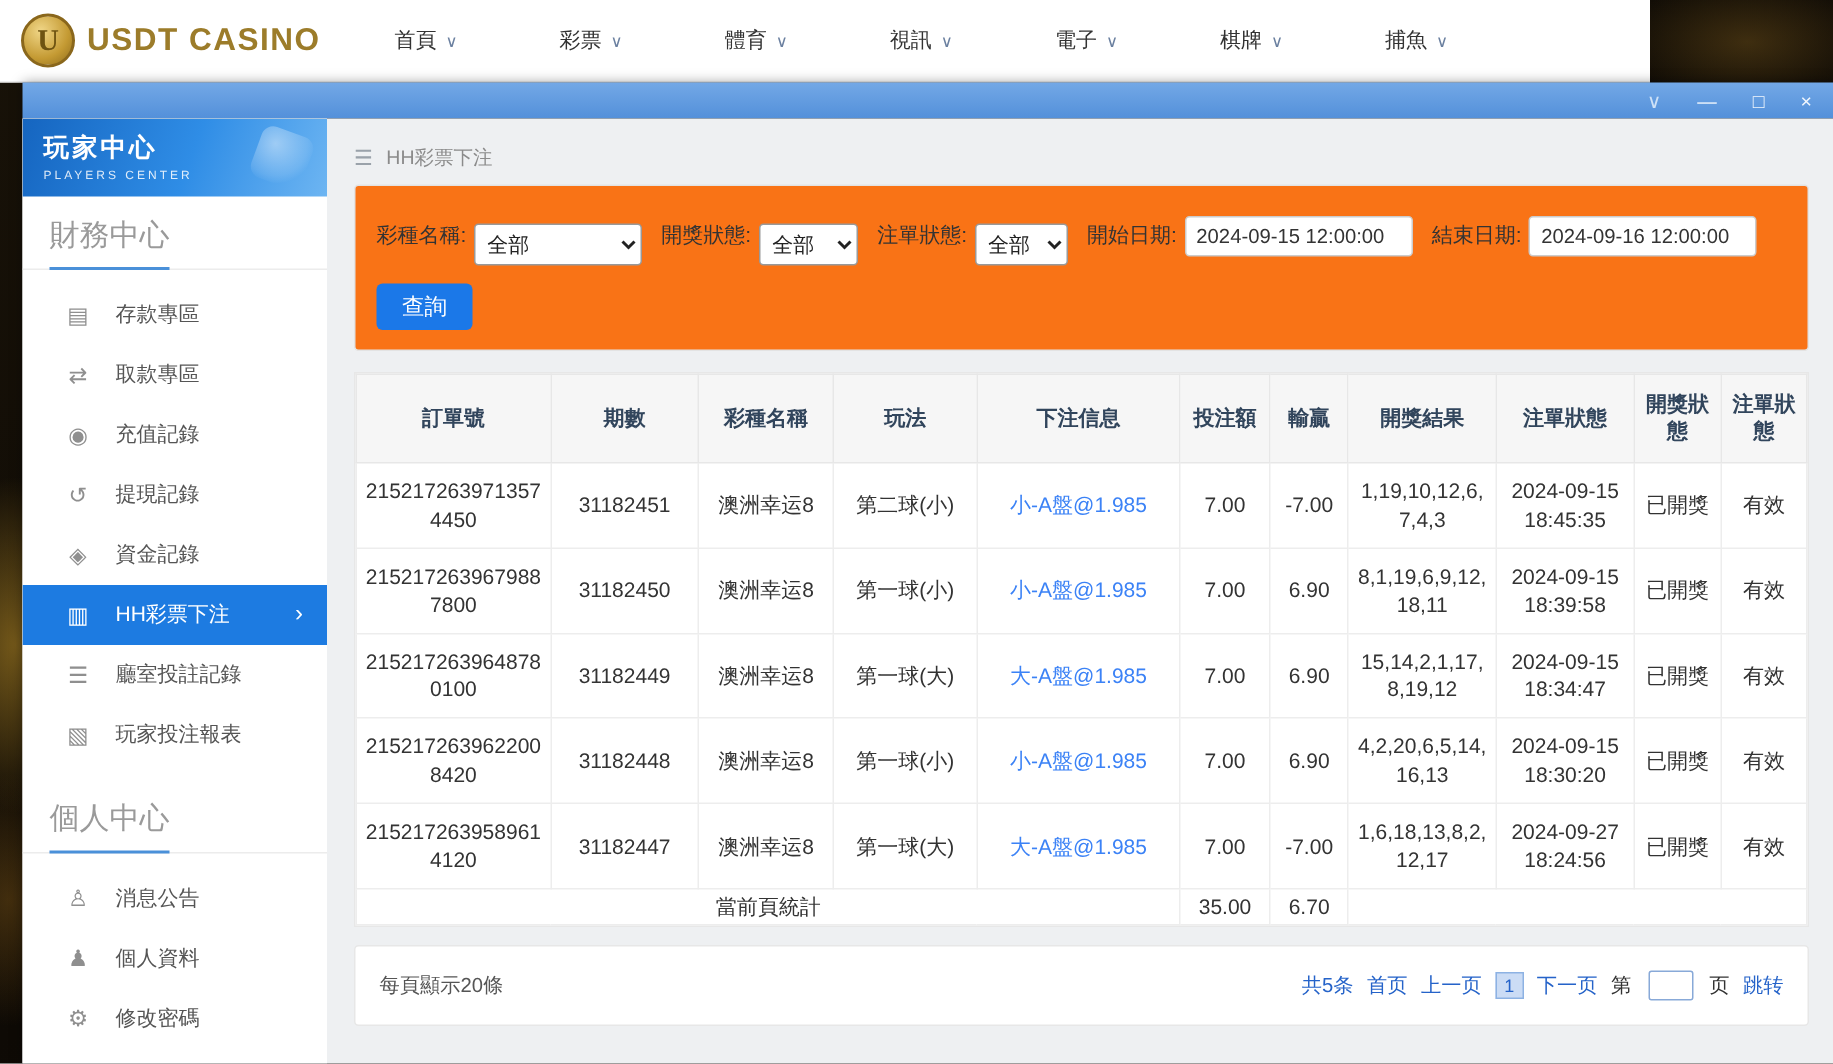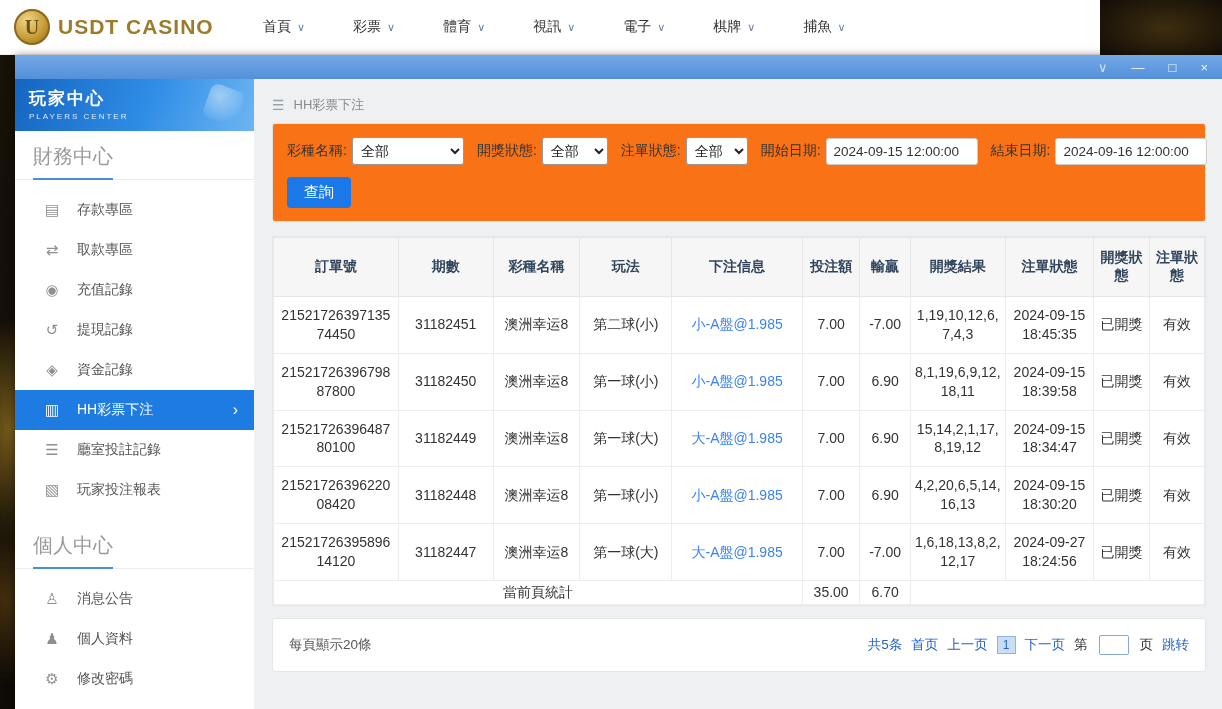--- a/index.html
+++ b/index.html
@@ -12,33 +12,33 @@
       radial-gradient(120px 60px at 1165px 28px, rgba(130,95,30,.40), transparent 70%),
       linear-gradient(160deg,#181208,#0e0a05 60%,#15100a);
     position:relative;
   }
 
   
   .site-header { position:absolute; left:0; top:0; width:1100px; height:55px; background:#fff; display:flex; align-items:center; border-bottom:1px solid #eee; }
   .logo { display:flex; align-items:center; gap:8px; padding-left:14px; width:215px; }
   .coin { width:36px; height:36px; border-radius:50%; background:radial-gradient(circle at 35% 30%, #f0d687, #c49a33 60%, #8f6c1c); border:2px solid #8a671c; color:#6e5312; font-weight:bold; font-size:20px; display:flex; align-items:center; justify-content:center; font-family:"Liberation Serif","DejaVu Serif",serif; }
   .logo-text { font-size:21px; font-weight:800; letter-spacing:1px; color:#9c7c2a; text-shadow:0 1px 0 rgba(255,255,255,.6); }
-  .top-nav { display:flex; gap:48px; margin-left:48px; }
+  .top-nav { display:flex; gap:68px; margin-left:48px; }
   .nav-item { display:flex; align-items:center; gap:6px; font-size:14px; color:#333; cursor:pointer; }
   .nav-item .chev { color:#6b80a0; font-size:11px; }
 
   
   .app-window { position:absolute; left:15px; top:55px; width:1207px; height:654px; box-shadow:0 0 8px rgba(0,0,0,.4); }
   .titlebar { height:24px; background:linear-gradient(180deg,#73a8e6,#5390da); display:flex; align-items:center; justify-content:flex-end; padding-right:14px; gap:24px; }
   .win-btn { color:#f2f7fd; font-size:13px; line-height:1; cursor:pointer; }
   .win-btn.collapse { color:#cfe2f7; }
   .window-body { display:flex; height:630px; background:#eef0f2; }
 
   
-  .sidebar { width:239px; background:#fff; overflow:hidden; flex:none; }
+  .sidebar { width:203px; background:#fff; overflow:hidden; flex:none; }
   .player-header { height:52px; background:linear-gradient(110deg,#1565c0,#2f8de6 55%,#6db5f2); color:#fff; padding:8px 0 0 14px; position:relative; }
   .player-title { font-size:17px; font-weight:bold; letter-spacing:2px; }
   .player-sub { font-size:8px; letter-spacing:2px; opacity:.85; margin-top:2px; }
   .dice-deco { position:absolute; right:12px; top:8px; width:36px; height:36px; background:radial-gradient(circle at 30% 30%, rgba(255,255,255,.45), rgba(255,255,255,.12) 60%, transparent 75%); border-radius:8px; transform:rotate(20deg); }
   .section-label { padding:12px 18px 0; border-bottom:1px solid #ececec; }
   .sl-text { color:#9a9a9a; font-size:20px; display:inline-block; position:relative; padding-bottom:9px; }
   .sl-text::after { content:""; position:absolute; left:0; bottom:-1px; width:100%; height:2px; background:#4a90d9; }
   .menu { padding:10px 0; }
   .menu-item { height:40px; display:flex; align-items:center; padding-left:28px; gap:16px; font-size:14px; color:#555; cursor:pointer; }
   .mi-icon { width:18px; text-align:center; color:#8f8f8f; font-size:15px; }
@@ -48,21 +48,21 @@
 
   
   .main { flex:1; overflow:hidden; }
   .breadcrumb { height:42px; display:flex; align-items:center; gap:9px; padding:10px 0 0 18px; color:#8b8b8b; font-size:13px; }
   .bc-icon { color:#9aa2aa; font-size:14px; }
 
   .filter-card { margin:2px 16px 14px 18px; background:#f97316; border:1px solid #e3e3e3; border-radius:3px; padding:13px 14px; }
   .filter-row { display:flex; align-items:center; flex-wrap:nowrap; font-size:14px; color:#333; }
   .filter-row label { margin-right:5px; white-space:nowrap; }
   .fgroup { display:flex; align-items:center; margin-right:13px; }
-  select.sel { height:28px; border:1px solid #999; border-radius:3px; background:#fff; font-size:14px; color:#222; padding:2px 4px; font-family:inherit; }
+  select.sel { height:28px; border:1px solid #999; border-radius:3px; background:#fff; font-size:14px; color:#222; padding:2px 4px; font-family:inherit;margin-top:12px; }
   .w112 { width:112px; } .w66 { width:66px; } .w62 { width:62px; }
   .date-input { width:152px; height:27px; border:1px solid #ccc; border-radius:3px; padding:0 7px; font-size:13.5px; color:#333; font-family:inherit; }
   .btn-row { margin-top:12px; }
   .btn-primary { background:#1b78e8; color:#fff; border:none; border-radius:4px; padding:6px 17px; font-size:15px; cursor:pointer; font-family:inherit; }
 
   .table-card { margin:0 16px 0 18px; background:#fff; border:1px solid #e7e7e7; }
   table.orders { width:100%; border-collapse:collapse; table-layout:fixed; }
   .orders th { background:#f6f6f6; color:#31455c; font-weight:bold; font-size:14px; padding:11px 2px; border:1px solid #e7e7e7; text-align:center; overflow:hidden; }
   .orders td { border:1px solid #ededed; text-align:center; font-size:14px; color:#333; padding:9px 4px; line-height:1.35; word-break:break-all; }
   .orders td.bet-info { color:#3b82f6; }

